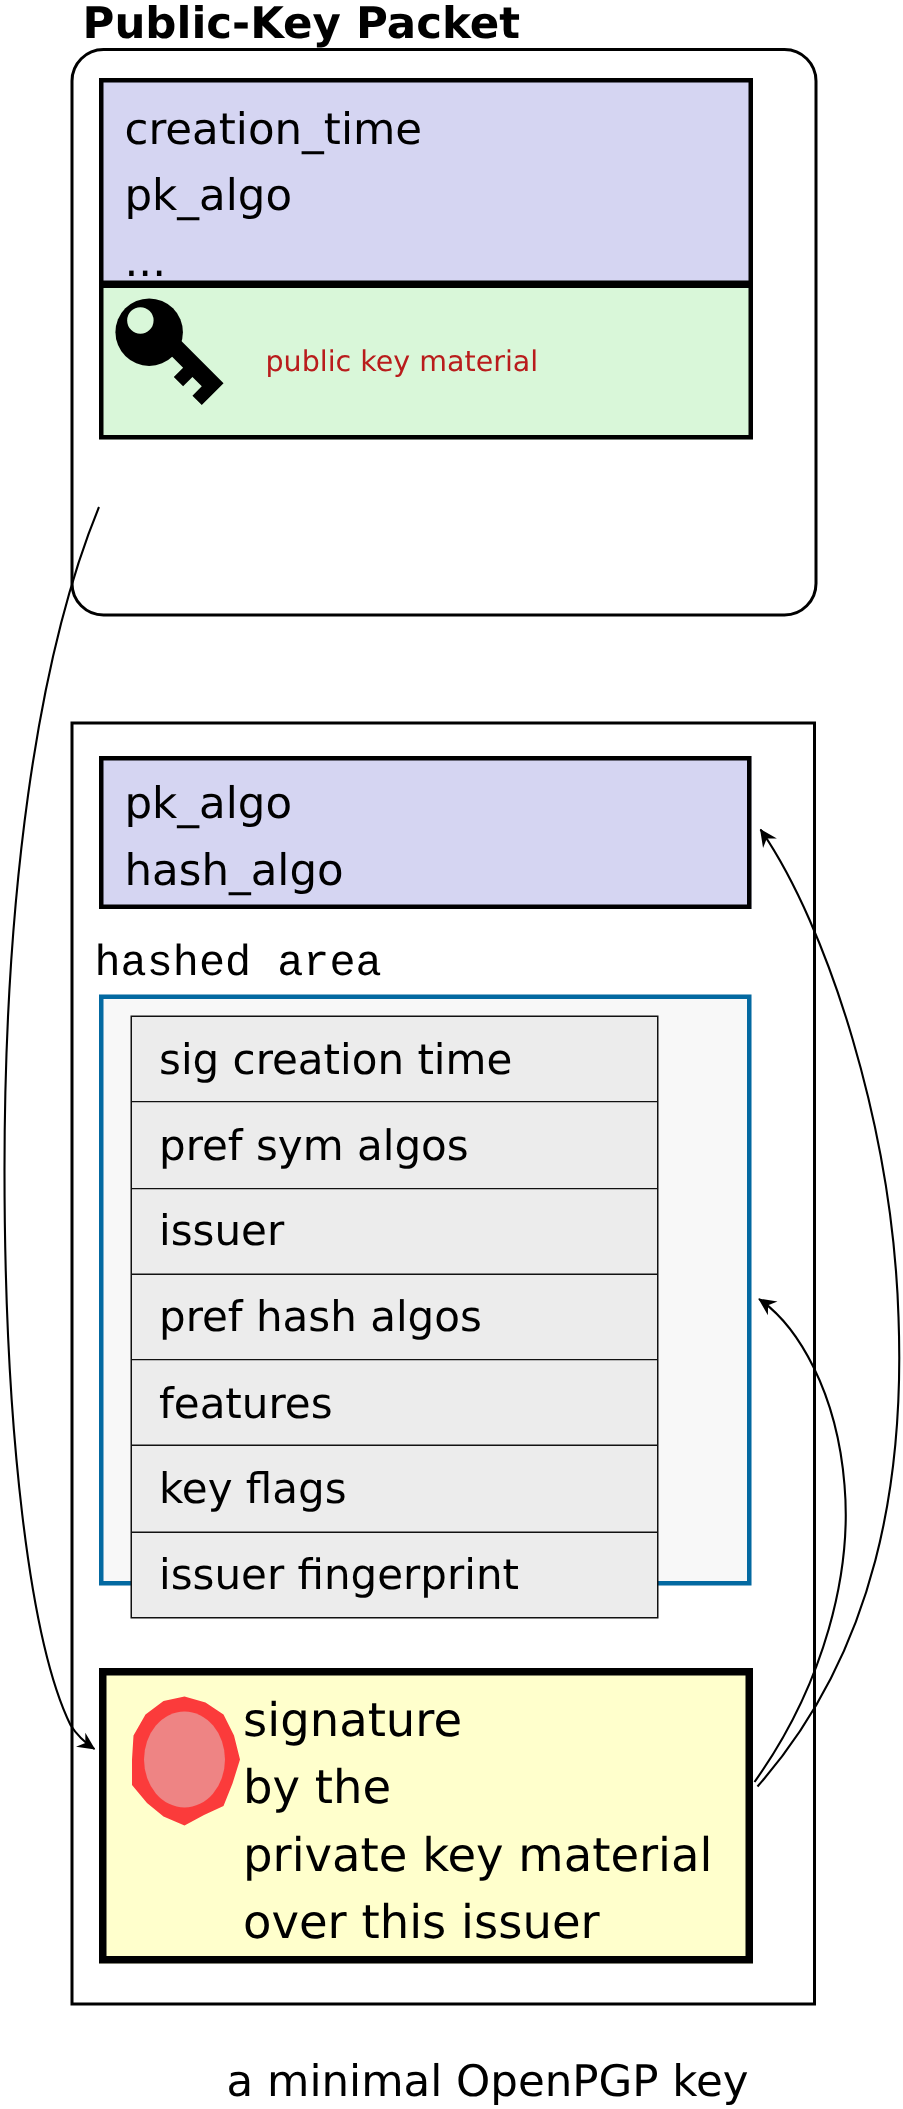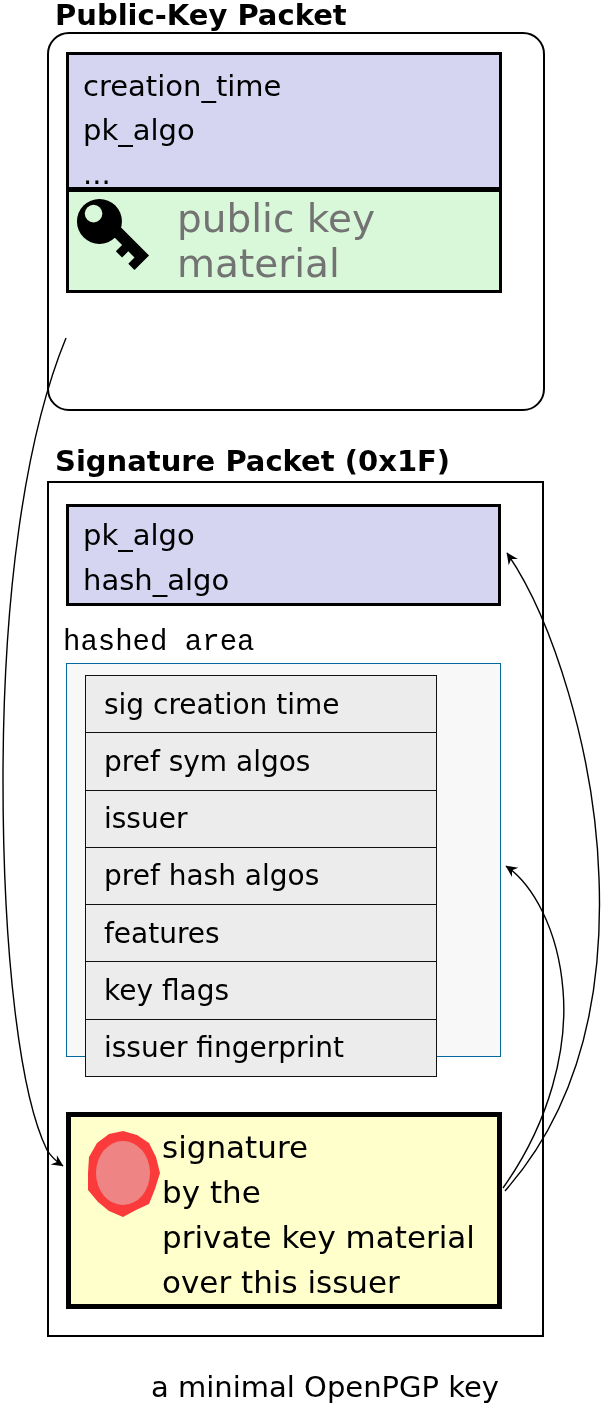--- a/index.html
+++ b/index.html
@@ -20,26 +20,26 @@
     position:absolute;background:#d5d5f2;border:3px solid #000;box-sizing:border-box;
     font-size:29px;line-height:44px;padding:9px 0 0 14px;
   }
   .fh1{left:17px;top:18px;width:436px;height:138px;}
   .fh2{left:17px;top:21px;width:435px;height:102px;line-height:45px;padding-top:6px;}
   .key-material{
     position:absolute;left:17px;top:156px;width:436px;height:103px;
     background:#d9f7d9;border:3px solid #000;border-top-width:2.5px;box-sizing:border-box;
     display:flex;align-items:center;
   }
-  .key-material .label{font-size:39px;color:#737373;margin-left:14px;}
+  .key-material .label{font-size:19px;color:#b91c1c;margin-left:14px;}
   .key-icon{margin-left:6px;flex:0 0 auto;}
   .hashed-label{position:absolute;left:14px;top:143px;font-size:29px;font-family:Liberation Mono, monospace;}
   .hashed-box{
     position:absolute;left:17px;top:180px;width:435px;height:394px;
-    background:#f8f8f8;border:1px solid #0369a1;box-sizing:border-box;
+    background:#f8f8f8;border:3px solid #0369a1;box-sizing:border-box;
   }
   .subpacket-list{
     position:absolute;left:18px;top:11px;width:352px;height:402px;
     border:1.5px solid #111;box-sizing:border-box;display:flex;flex-direction:column;
   }
   .subpacket-row{
     flex:1 1 0;background:#ececec;display:flex;align-items:center;
     font-size:28px;padding-left:18px;border-bottom:1.5px solid #111;
   }
   .subpacket-row:last-child{border-bottom:none;}
@@ -70,21 +70,20 @@
     <div class="key-material">
       <svg class="key-icon" width="88" height="88" viewBox="0 0 90 90" aria-hidden="true">
         <circle cx="25" cy="25" r="23" fill="#000"></circle>
         <circle cx="19" cy="17" r="9" fill="#d9f7d9"></circle>
         <path transform="translate(34,28) rotate(45)" d="M0,-7 H52 V14 H43 V5 H34 V14 H25 V5 H0 Z" fill="#000"></path>
       </svg>
       <span class="label">public key material</span>
     </div>
   </div>
 
-  <div class="pkt-title t2">Signature Packet (0x1F)</div>
 
   <div class="packet-box box2">
     <div class="field-header fh2">
       <div>pk_algo</div>
       <div>hash_algo</div>
     </div>
 
     <div class="hashed-label">hashed area</div>
 
     <div class="hashed-box">

